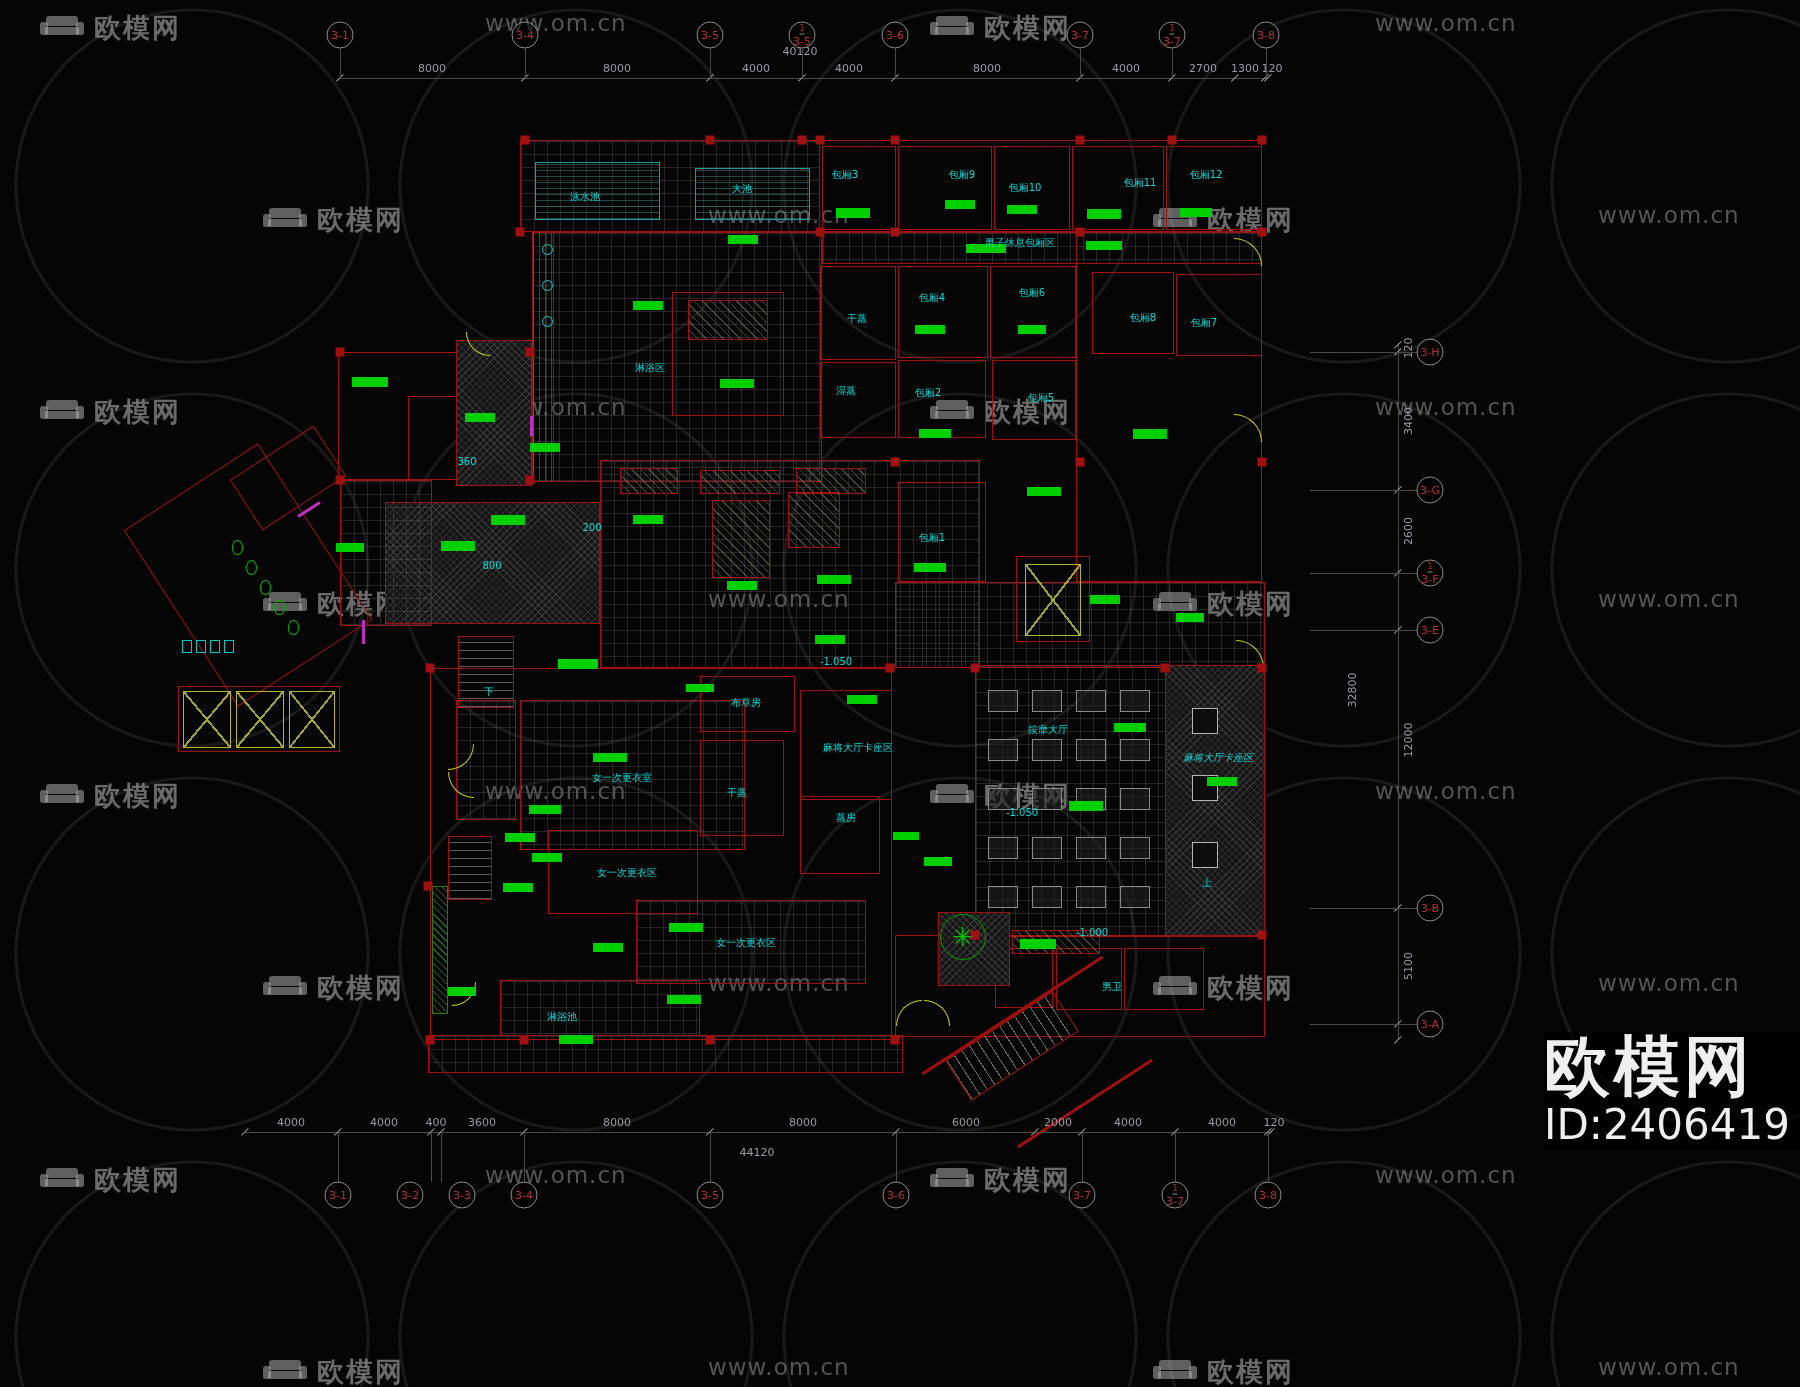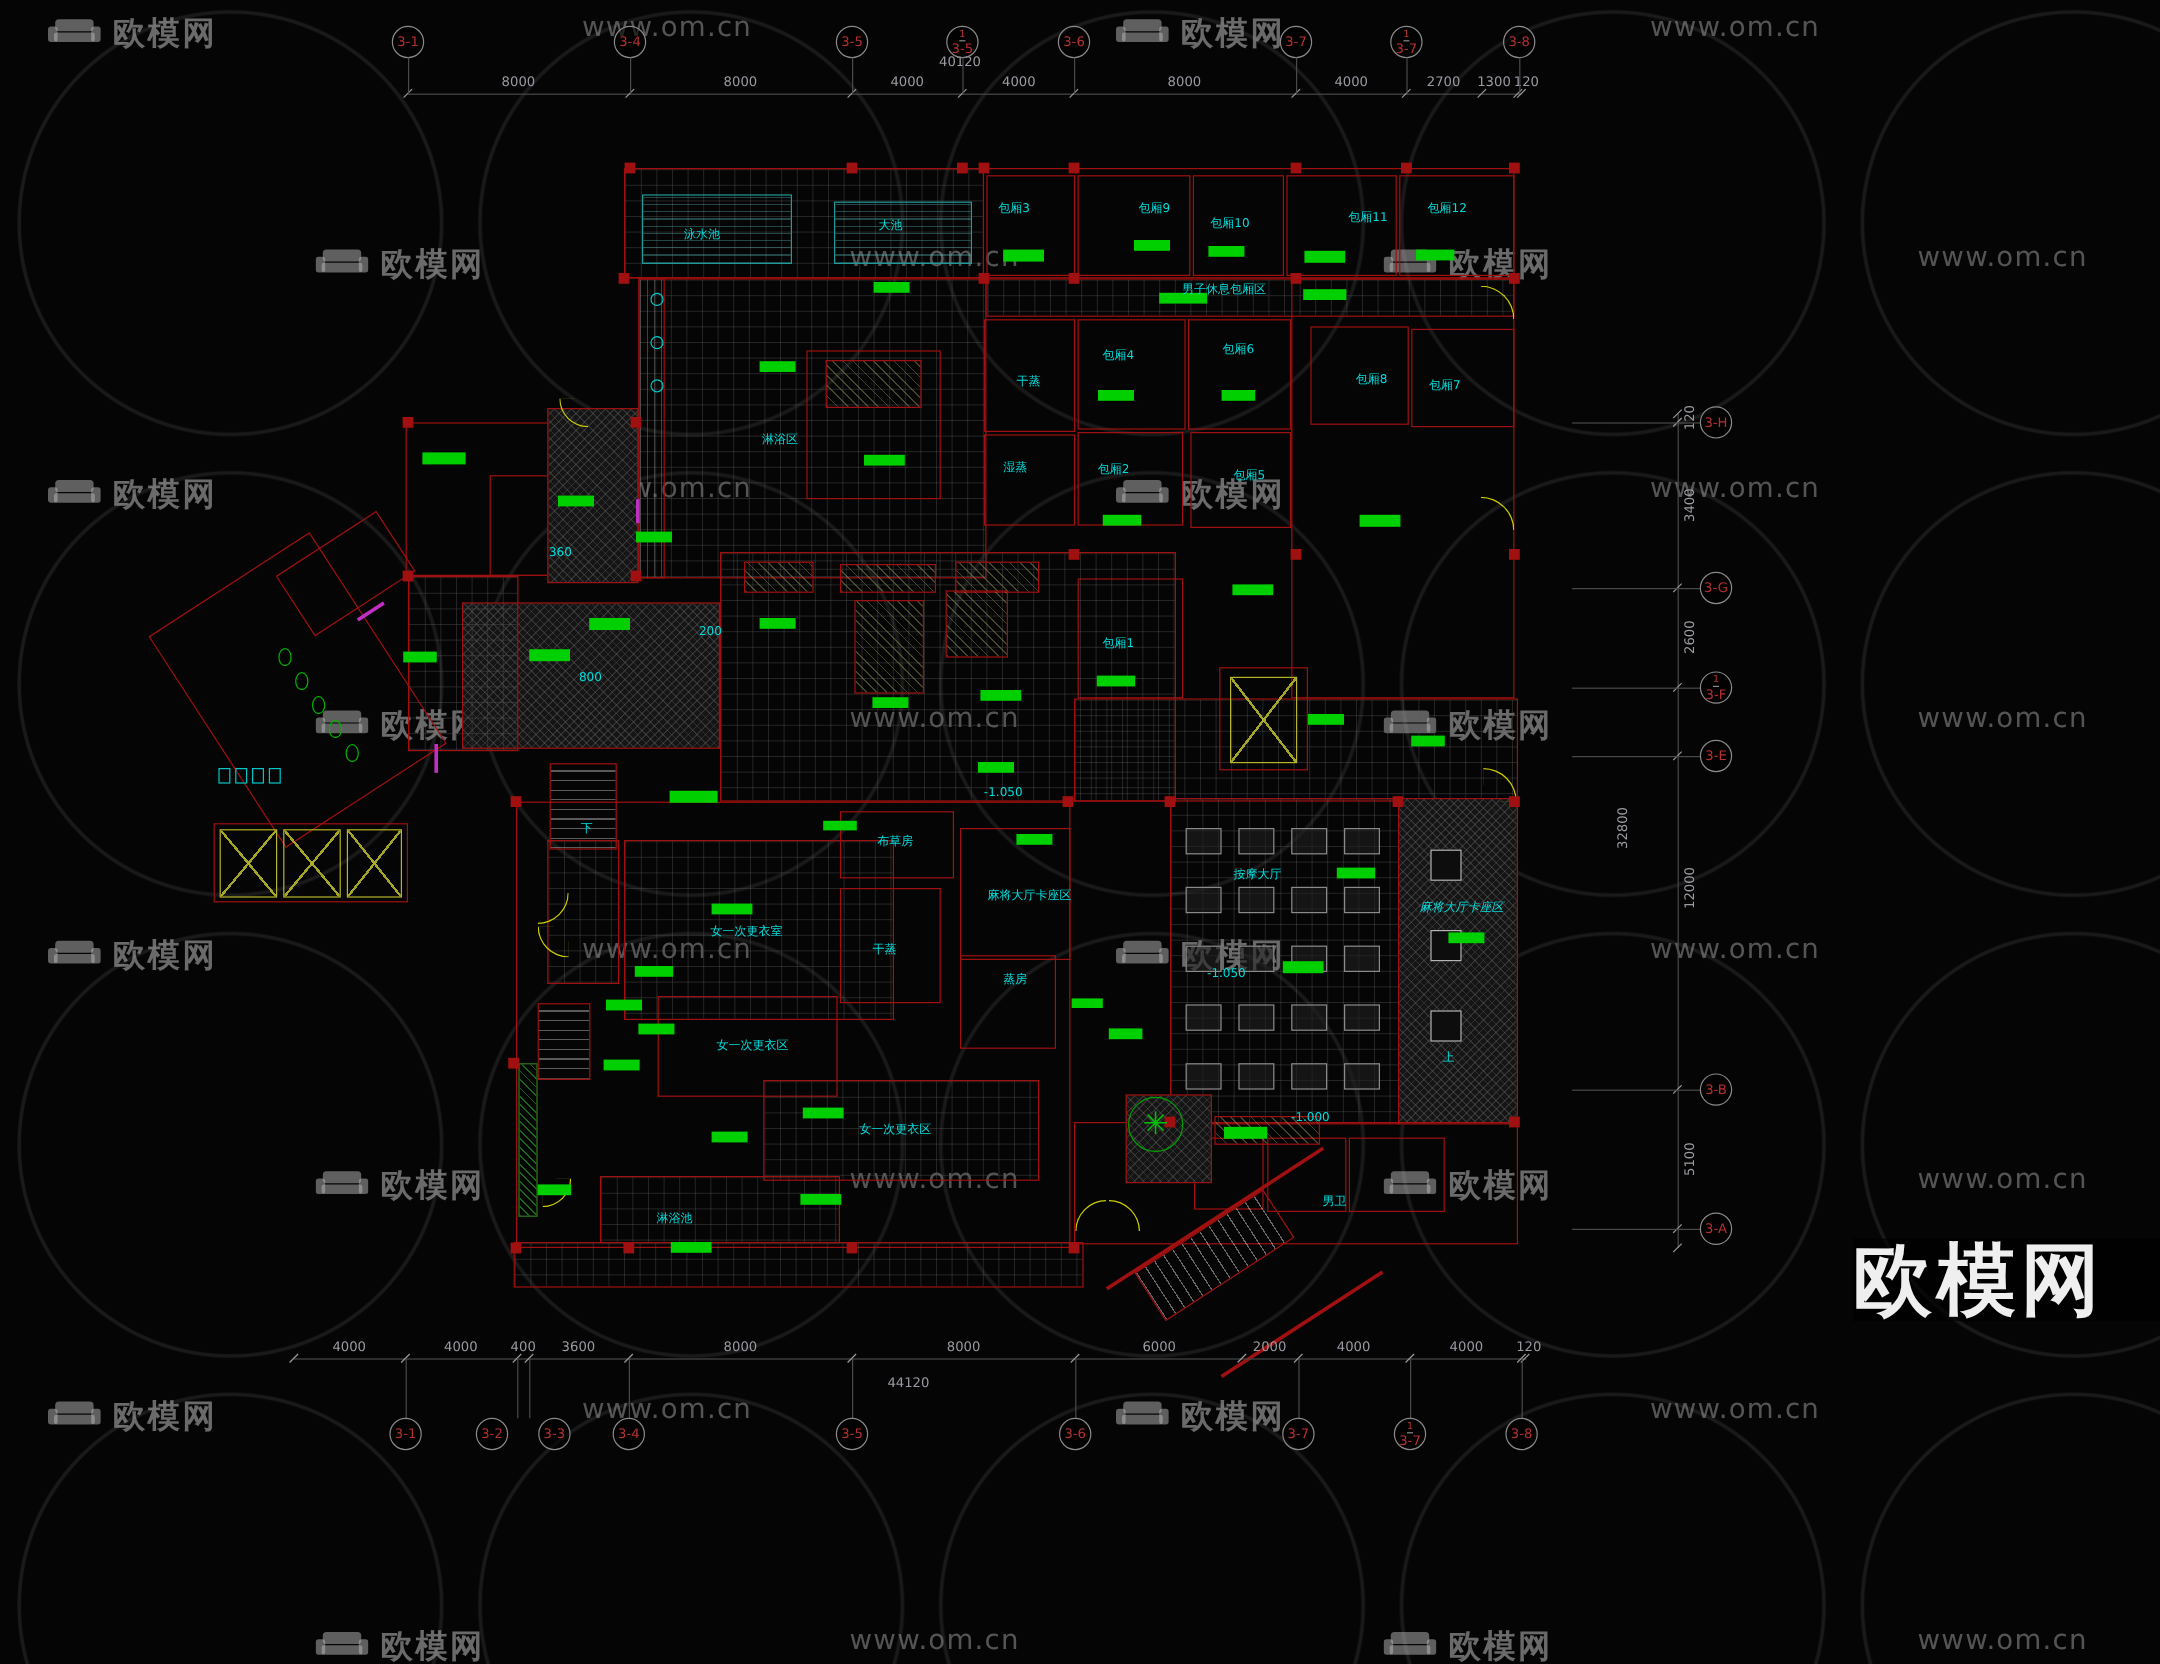--- a/index.html
+++ b/index.html
@@ -467,21 +467,21 @@
       <div class="abs lbl" style="left: 622px; top: 777px;">女一次更衣室</div>
       <div class="abs lbl" style="left: 737px; top: 792px;">干蒸</div>
       <div class="abs lbl" style="left: 846px; top: 817px;">蒸房</div>
       <div class="abs lbl" style="left: 627px; top: 872px;">女一次更衣区</div>
       <div class="abs lbl" style="left: 746px; top: 942px;">女一次更衣区</div>
       <div class="abs lbl" style="left: 562px; top: 1016px;">淋浴池</div>
       <div class="abs lbl" style="left: 1048px; top: 729px;">按摩大厅</div>
       <div class="abs lbl" style="left: 1218px; top: 757px; font-style: italic;">麻将大厅卡座区</div>
       <div class="abs lbl" style="left: 1022px; top: 812px;">-1.050</div>
       <div class="abs lbl" style="left: 1092px; top: 932px;">-1.000</div>
-      <div class="abs lbl" style="left: 1112px; top: 986px; margin-top: 16px;">男卫</div>
+      <div class="abs lbl" style="left: 1112px; top: 986px;">男卫</div>
       <div class="abs lbl" style="left: 489px; top: 691px;">下</div>
       <div class="abs lbl" style="left: 1207px; top: 882px;">上</div>
       <div class="abs lbl" style="left: 492px; top: 565px;">800</div>
       <div class="abs lbl" style="left: 592px; top: 527px;">200</div>
       <div class="abs lbl" style="left: 467px; top: 461px;">360</div>
     </div>
   <div id="axes" class="layer">
       <div class="abs hline" style="left: 340px; top: 78px; width: 928px;"></div>
       <div class="abs tick" style="left: 340px; top: 78px;"></div>
       <div class="abs tick" style="left: 525px; top: 78px;"></div>
@@ -635,14 +635,15 @@
       <div class="abs bubble" style="left: 1430px; top: 908px;">
         <span class="main">3-B</span>
       </div>
       <div class="abs hline" style="left: 1310px; top: 1024px; width: 107px;"></div>
       <div class="abs bubble" style="left: 1430px; top: 1024px;">
         <span class="main">3-A</span>
       </div>
     </div>
   <div id="badge">
     <div class="t">欧模网</div>
+    <div class="i">ID:2406419</div>
   </div>
 </div>
 
 </body></html>

